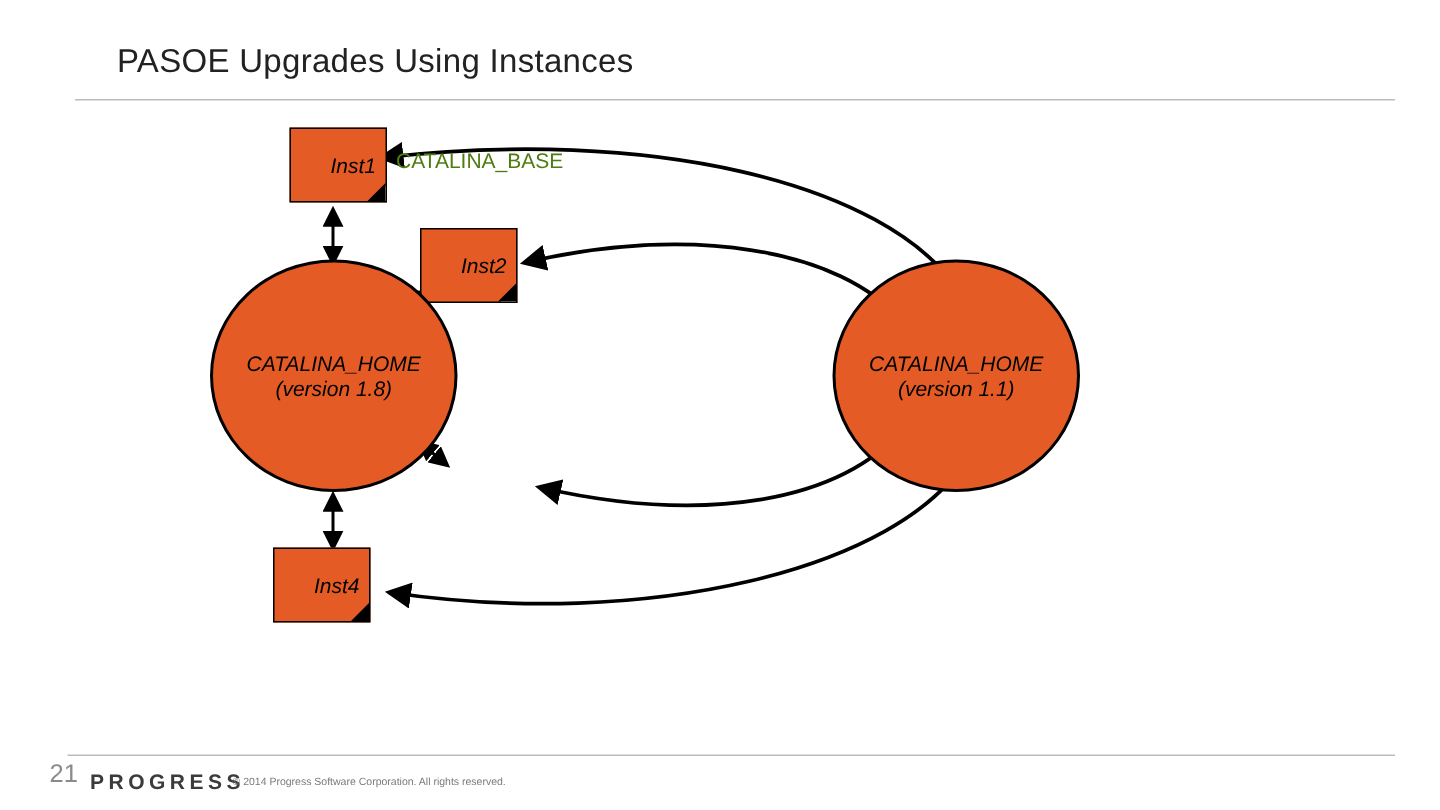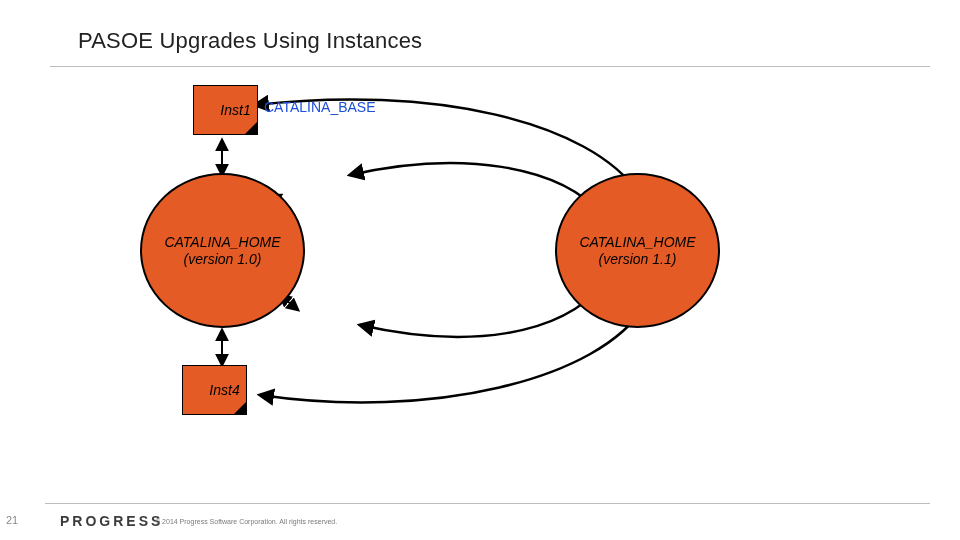--- a/index.html
+++ b/index.html
@@ -87,35 +87,35 @@
     align-items: center;
     justify-content: center;
     text-align: center;
     font-size: 14px;
     line-height: 1.2;
     font-style: italic;
   }
   .label-free {
     position: absolute;
     font-size: 14px;
-    color: #1d4ed8;
+    color: #4d7c0f;
   }
   .footer-rule {
     position: absolute;
     left: 45px;
     right: 30px;
     bottom: 36px;
     height: 0;
     border-top: 1px solid #bcbcbc;
   }
   .page-number {
     position: absolute;
-    left: 6px;
+    left: 33px;
     bottom: 14px;
-    font-size: 11px;
+    font-size: 17px;
     color: #8a8a8a;
   }
   .brand {
     position: absolute;
     left: 60px;
     bottom: 11px;
     font-weight: 800;
     letter-spacing: 3px;
     font-size: 14px;
     color: #3b3b3b;
@@ -170,31 +170,36 @@
   <div class="note" style="left:193px; top:85px; width:65px; height:50px;">
     <div class="shadow"></div>
     <span>Inst1</span>
     <div class="fold-fill"></div>
   </div>
 
   <div class="label-free" style="left:264px; top:100px; width:120px; line-height:1.05;">
     <span>CATALINA_BASE</span>
   </div>
 
+  <div class="note" style="left:280px; top:152px; width:65px; height:50px;">
+    <div class="shadow"></div>
+    <span>Inst2</span>
+    <div class="fold-fill"></div>
+  </div>
 
 
   <div class="note" style="left:182px; top:365px; width:65px; height:50px;">
     <div class="shadow"></div>
     <span>Inst4</span>
     <div class="fold-fill"></div>
   </div>
 
   <div class="circle" style="left:140px; top:173px; width:165px; height:155px;">
     <div>CATALINA_HOME</div>
-    <div>(version 1.0)</div>
+    <div>(version 1.8)</div>
   </div>
 
   <div class="circle" style="left:555px; top:173px; width:165px; height:155px;">
     <div>CATALINA_HOME</div>
     <div>(version 1.1)</div>
   </div>
 
   <div class="footer-rule"></div>
   <div class="page-number">21</div>
   <div class="brand">PROGRESS</div>

